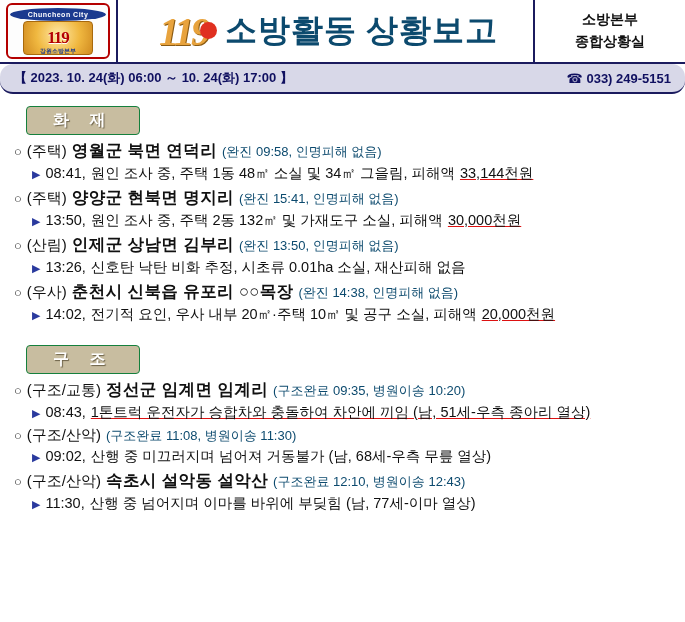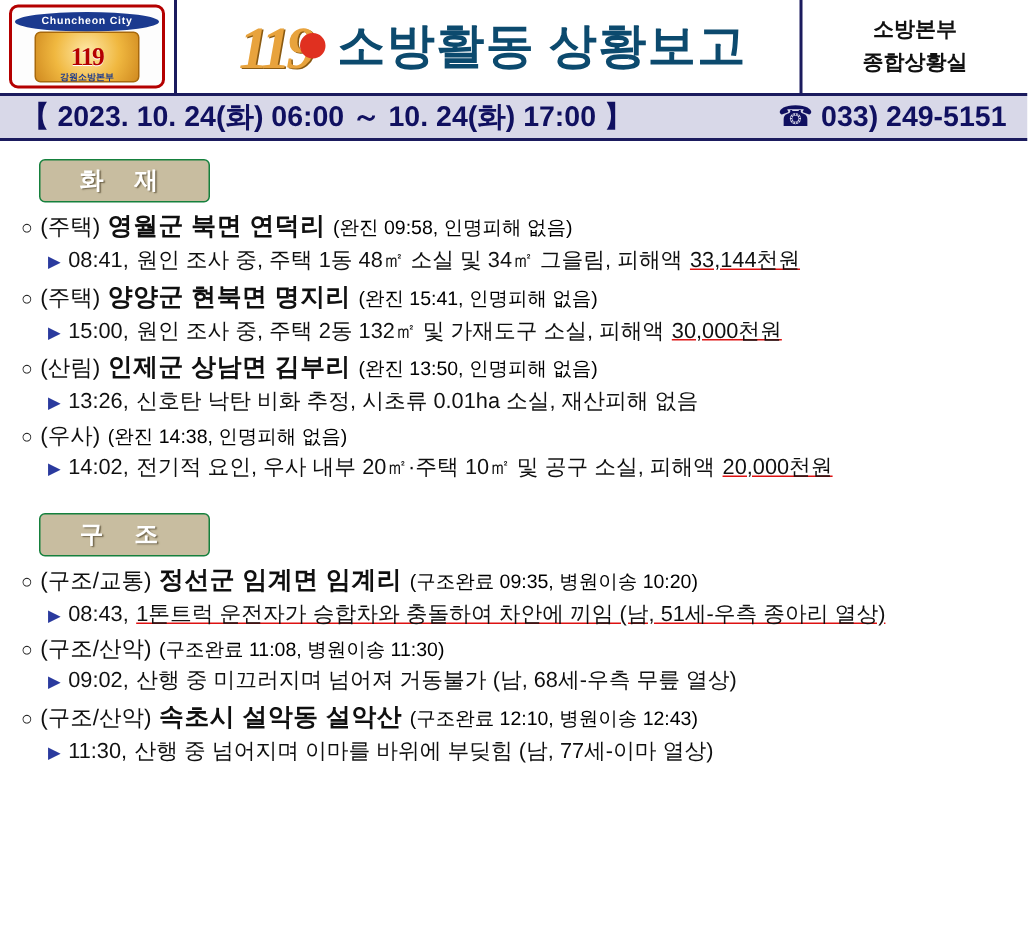--- a/index.html
+++ b/index.html
@@ -136,23 +136,24 @@
 
   
   .period-bar {
     height: 30px;
     background: #d8d8e8;
     border-bottom: 2px solid #1b1b5e;
     display: flex;
     align-items: center;
     justify-content: space-between;
     padding: 0 14px;
-    font-size: 19px;
+    font-size: 13px;
     font-weight: bold;
     color: #101060;
+    border-radius: 13px;
   }
   .period-bar .phone { color: #101060; }
 
   
   .body { padding: 6px 8px 0 8px; }
 
   .section-title {
     display: inline-block;
     margin: 6px 0 4px 18px;
     padding: 3px 26px;
@@ -175,21 +176,21 @@
     color: #101010;
     white-space: nowrap;
   }
   .bullet-circle {
     font-size: 13px;
     color: #101010;
     line-height: 1;
   }
   .item-cat { font-weight: normal; }
   .item-place { font-weight: bold; font-size: 16.5px; letter-spacing: .4px; text-align: right; }
-  .item-note { font-size: 13px; color: #000000; }
+  .item-note { font-size: 13px; color: #0c4a6e; }
 
   .sub {
     display: flex;
     align-items: baseline;
     gap: 5px;
     padding: 1px 0 3px 24px;
     font-size: 14.5px;
     color: #101010;
     white-space: nowrap;
   }
@@ -255,40 +256,41 @@
       </div>
 
       <div class="item">
         <span class="bullet-circle">○</span>
         <span class="item-cat">(주택)</span>
         <span class="item-place">양양군 현북면 명지리</span>
         <span class="item-note">(완진 15:41, 인명피해 없음)</span>
       </div>
       <div class="sub">
         <span class="tri">▶</span>
-        <span>15:00,</span>
+        <span>13:50,</span>
         <span>원인 조사 중, 주택 2동 132㎡ 및 가재도구 소실, 피해액</span>
         <span class="ul-red">30,000천원</span>
       </div>
 
       <div class="item">
         <span class="bullet-circle">○</span>
         <span class="item-cat">(산림)</span>
         <span class="item-place">인제군 상남면 김부리</span>
         <span class="item-note">(완진 13:50, 인명피해 없음)</span>
       </div>
       <div class="sub">
         <span class="tri">▶</span>
         <span>13:26,</span>
         <span class="ul-blue">신호탄 낙탄 비화 추정, 시초류 0.01ha 소실, 재산피해 없음</span>
       </div>
 
       <div class="item">
         <span class="bullet-circle">○</span>
         <span class="item-cat">(우사)</span>
+        <span class="item-place">춘천시 신북읍 유포리 ○○목장</span>
         <span class="item-note">(완진 14:38, 인명피해 없음)</span>
       </div>
       <div class="sub">
         <span class="tri">▶</span>
         <span>14:02,</span>
         <span>전기적 요인, 우사 내부 20㎡·주택 10㎡ 및 공구 소실, 피해액</span>
         <span class="ul-red">20,000천원</span>
       </div>
 
     </div>

